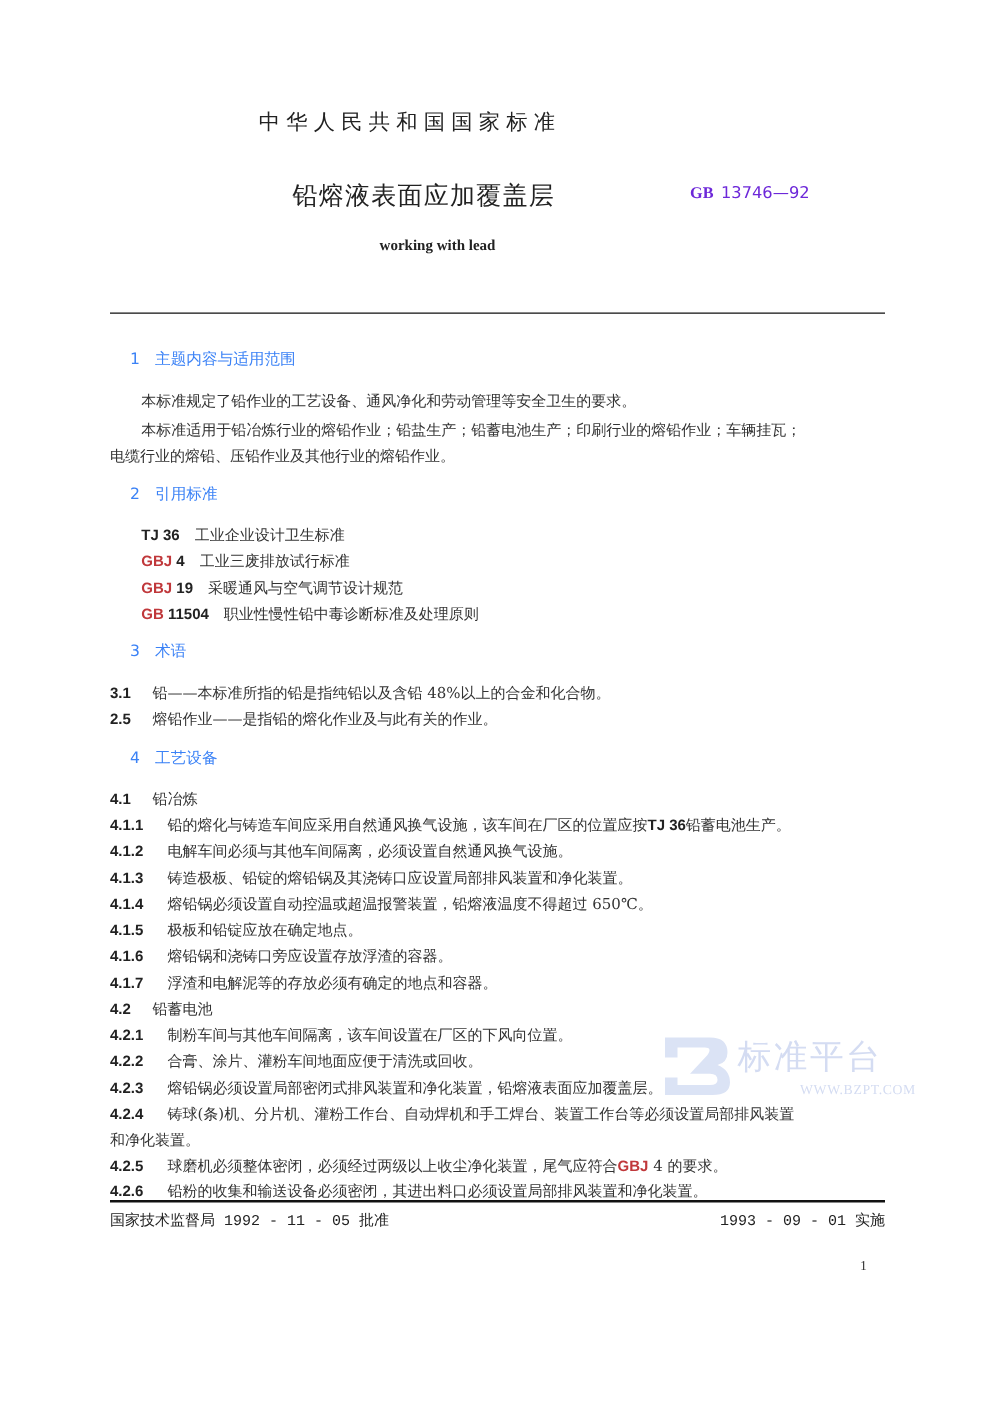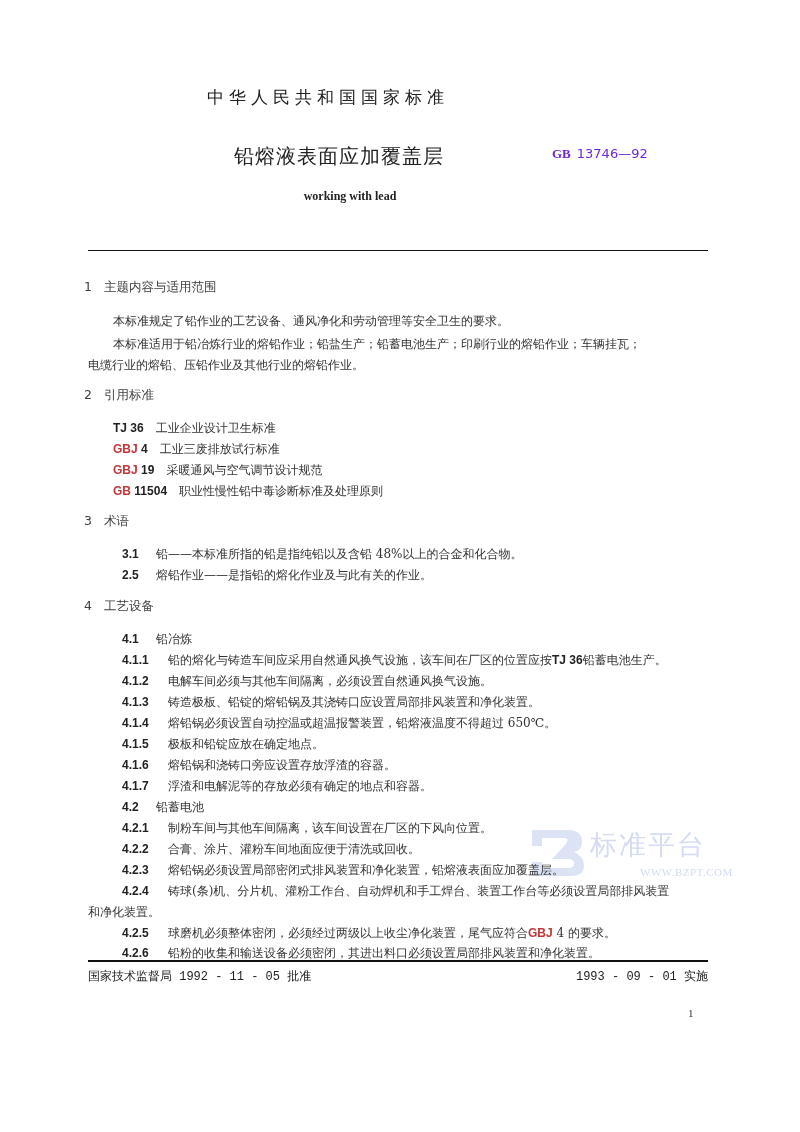--- a/index.html
+++ b/index.html
@@ -5,28 +5,28 @@
   html, body { margin: 0; padding: 0; background: #ffffff; }
   body { width: 800px; height: 1132px; position: relative; overflow: hidden;
          font-family: "DejaVu Serif", "Liberation Serif", serif; color: #2a2a2a; }
   .abs { position: absolute; white-space: nowrap; }
   .national { left: 207px; top: 86px; font-family: "DejaVu Sans", sans-serif; font-size: 17px; letter-spacing: 5px; color: #222; }
   .title-cn { left: 234px; top: 143px; font-family: "DejaVu Sans", sans-serif; font-size: 20px; letter-spacing: 1px; color: #222; }
   .std-no { left: 552px; top: 146px; font-family: "DejaVu Sans", sans-serif; font-size: 13px; color: #6d28d9; }
   .std-no b { font-family: "Liberation Serif", serif; font-weight: bold; margin-right: 6px; }
   .title-en { left: 230px; top: 186px; width: 240px; text-align: center; font-family: "Liberation Serif", serif; font-weight: bold; font-size: 12px; line-height: 21px; color: #222; white-space: normal; }
   .hr-top { left: 88px; top: 250px; width: 620px; height: 1px; background: #111; }
-  .sec { font-family: "DejaVu Sans", sans-serif; font-size: 12.5px; color: #404040; left: 84px; }
+  .sec { font-family: "DejaVu Sans", sans-serif; font-size: 12.5px; color: #3b82f6; left: 104px; }
   .sec .num { display: inline-block; width: 20px; }
   .para { font-size: 12px; color: #333; }
   .refs { left: 113px; font-size: 12px; color: #333; text-align: right; }
   .ref-code { font-family: "Liberation Sans", sans-serif; font-weight: bold; margin-right: 12px; color: #222; }
   .ref-code .link { color: #c0383b; }
   .clause { left: 88px; font-size: 12px; color: #333; }
-  .clause .cn { font-family: "Liberation Sans", sans-serif; font-weight: bold; color: #222; display: inline-block; min-width: 38px; margin-right: 8px; margin-left: 34px; }
+  .clause .cn { font-family: "Liberation Sans", sans-serif; font-weight: bold; color: #222; display: inline-block; min-width: 38px; margin-right: 8px; }
   .clause .cn.short { min-width: 26px; }
   .code-inline { font-family: "Liberation Sans", sans-serif; font-weight: bold; color: #222; text-align: center; }
   .code-inline.link { color: #c0383b; }
   .hr-bottom { left: 88px; top: 960px; width: 620px; height: 1.5px; background: #111; }
   .footer { font-family: Liberation Mono, monospace; font-size: 12px; color: #222; top: 968px; }
   .page-no { left: 688px; top: 1007px; font-size: 11px; color: #333; font-family: "Liberation Serif", serif; }
   .wm { left: 528px; top: 826px; opacity: 0.9; }
   .wm-text { left: 590px; top: 827px; font-family: "DejaVu Serif", serif; font-size: 27px; color: #d4dcf2; letter-spacing: 2px; }
   .wm-url { left: 640px; top: 866px; font-family: "Liberation Serif", serif; font-size: 11px; color: #d4dcf2; letter-spacing: 0.5px; }
 </style>

